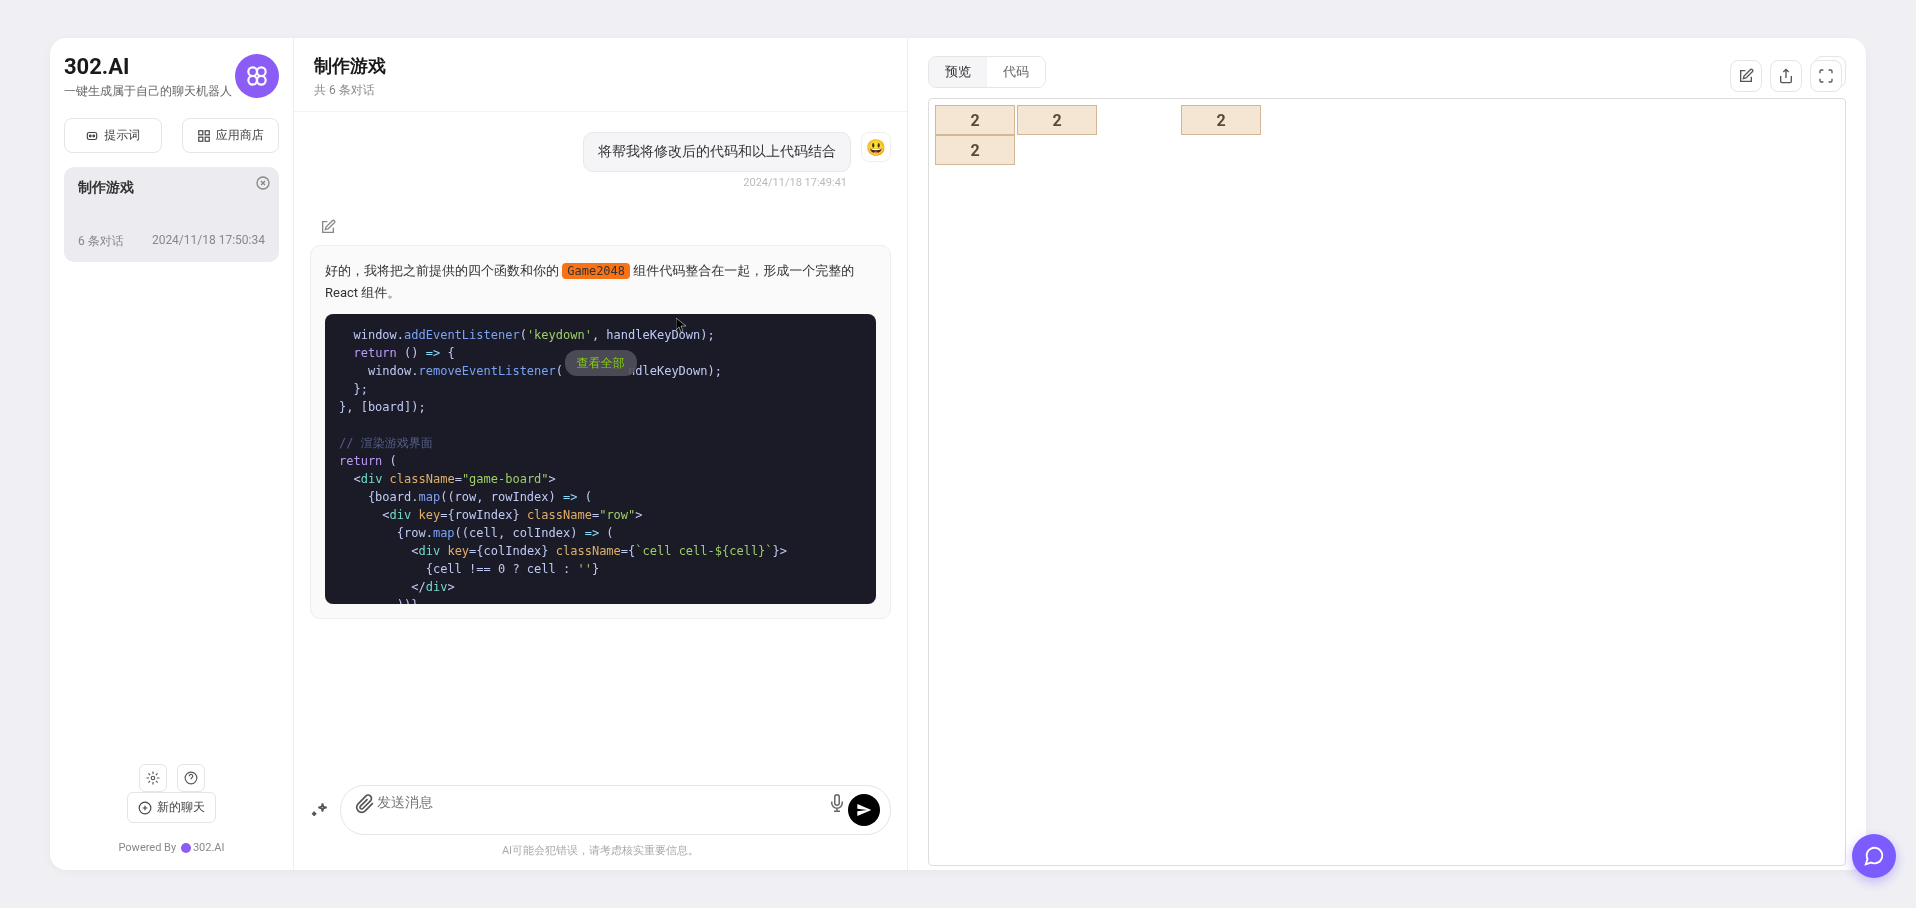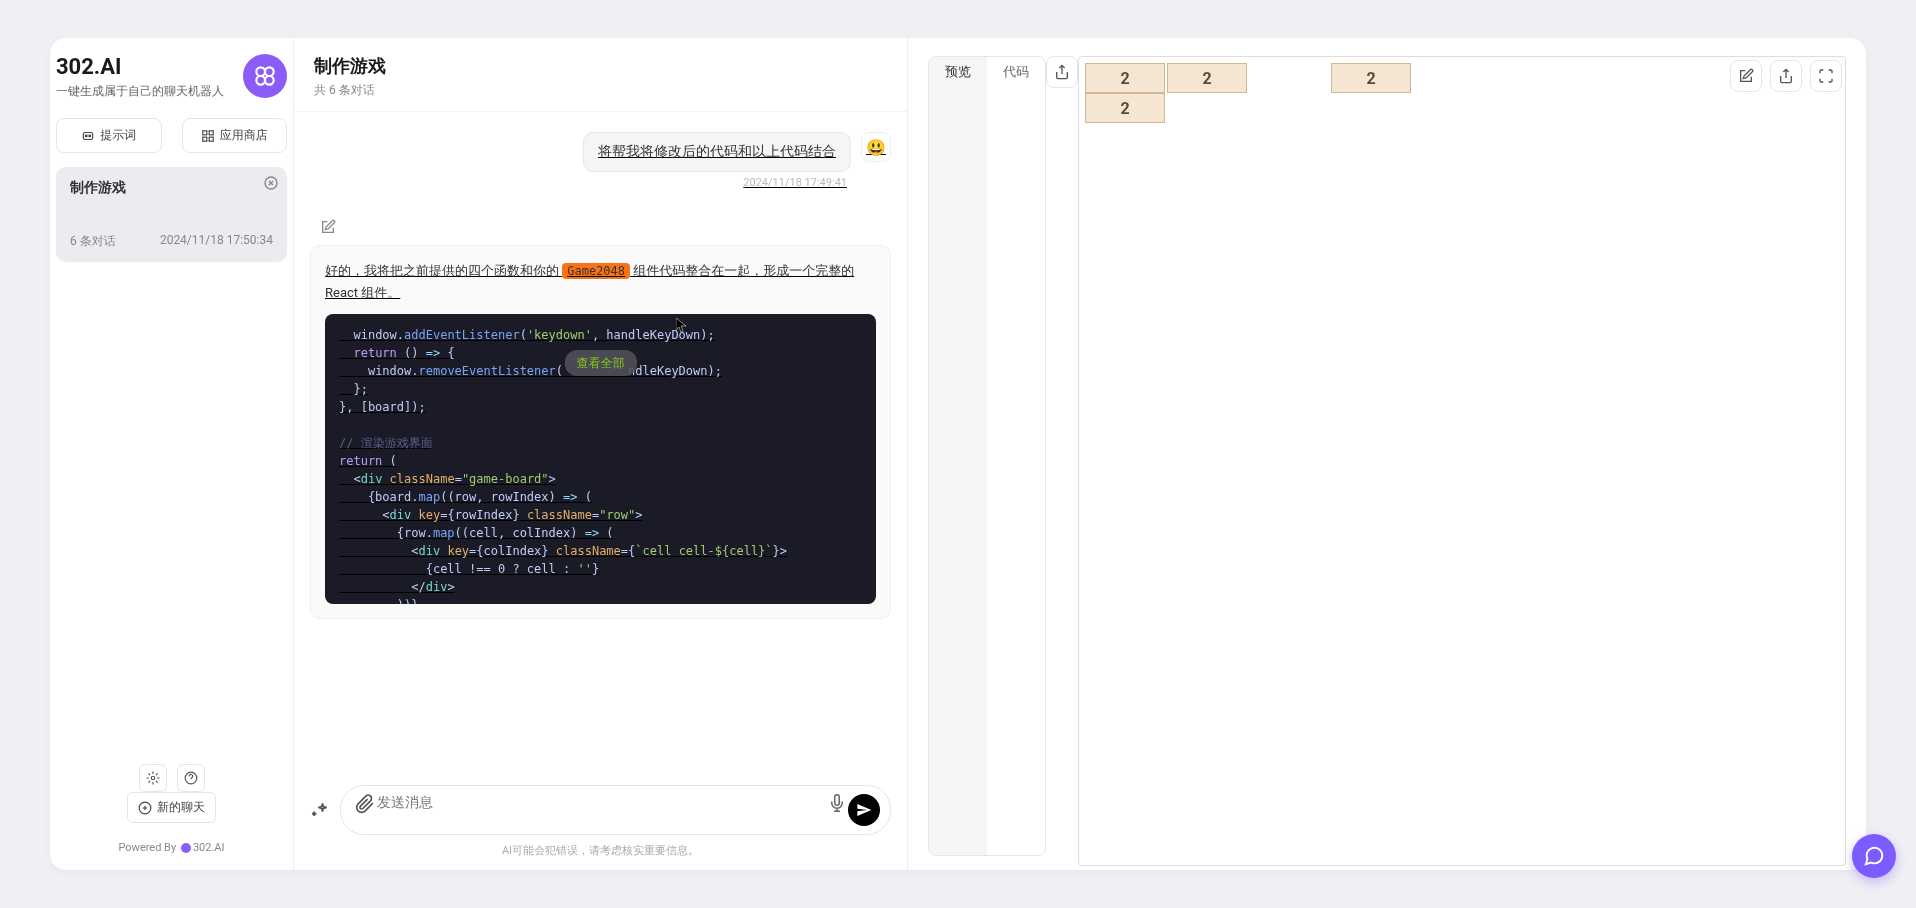--- a/index.html
+++ b/index.html
@@ -21,21 +21,21 @@
       border-radius: 16px;
       display: flex;
       box-shadow: 0 2px 8px rgba(0,0,0,0.04);
     }
     
     .sidebar {
       width: 244px;
       border-right: 1px solid #eee;
       display: flex;
       flex-direction: column;
-      padding: 16px 6px;
+      padding: 16px 14px;
       border-radius: 16px 0 0 16px;
     }
     .sidebar-header {
       display: flex;
       justify-content: space-between;
       align-items: flex-start;
       margin-bottom: 18px;
     }
     .brand-title {
       font-size: 22px;
@@ -195,21 +195,20 @@
       align-items: center;
       justify-content: center;
       cursor: pointer;
       color: #555;
       background: #fff;
     }
     .chat-messages {
       flex: 1;
       overflow-y: auto;
       padding: 20px 16px;
-      text-decoration: underline;
     }
     .user-msg-row {
       display: flex;
       justify-content: flex-end;
       align-items: flex-start;
       gap: 10px;
       margin-bottom: 4px;
     }
     .user-bubble {
       background: #f5f5f7;
@@ -338,20 +337,21 @@
     .disclaimer {
       text-align: center;
       font-size: 11px;
       color: #aaa;
       margin-top: 8px;
     }
     
     .preview-panel {
       flex: 1;
       display: flex;
+      flex-direction: column;
       padding: 18px 20px 4px;
       border-radius: 0 16px 16px 0;
     }
     .preview-header {
       display: flex;
       justify-content: space-between;
       margin-bottom: 10px;
     }
     .tabs {
       display: flex;

